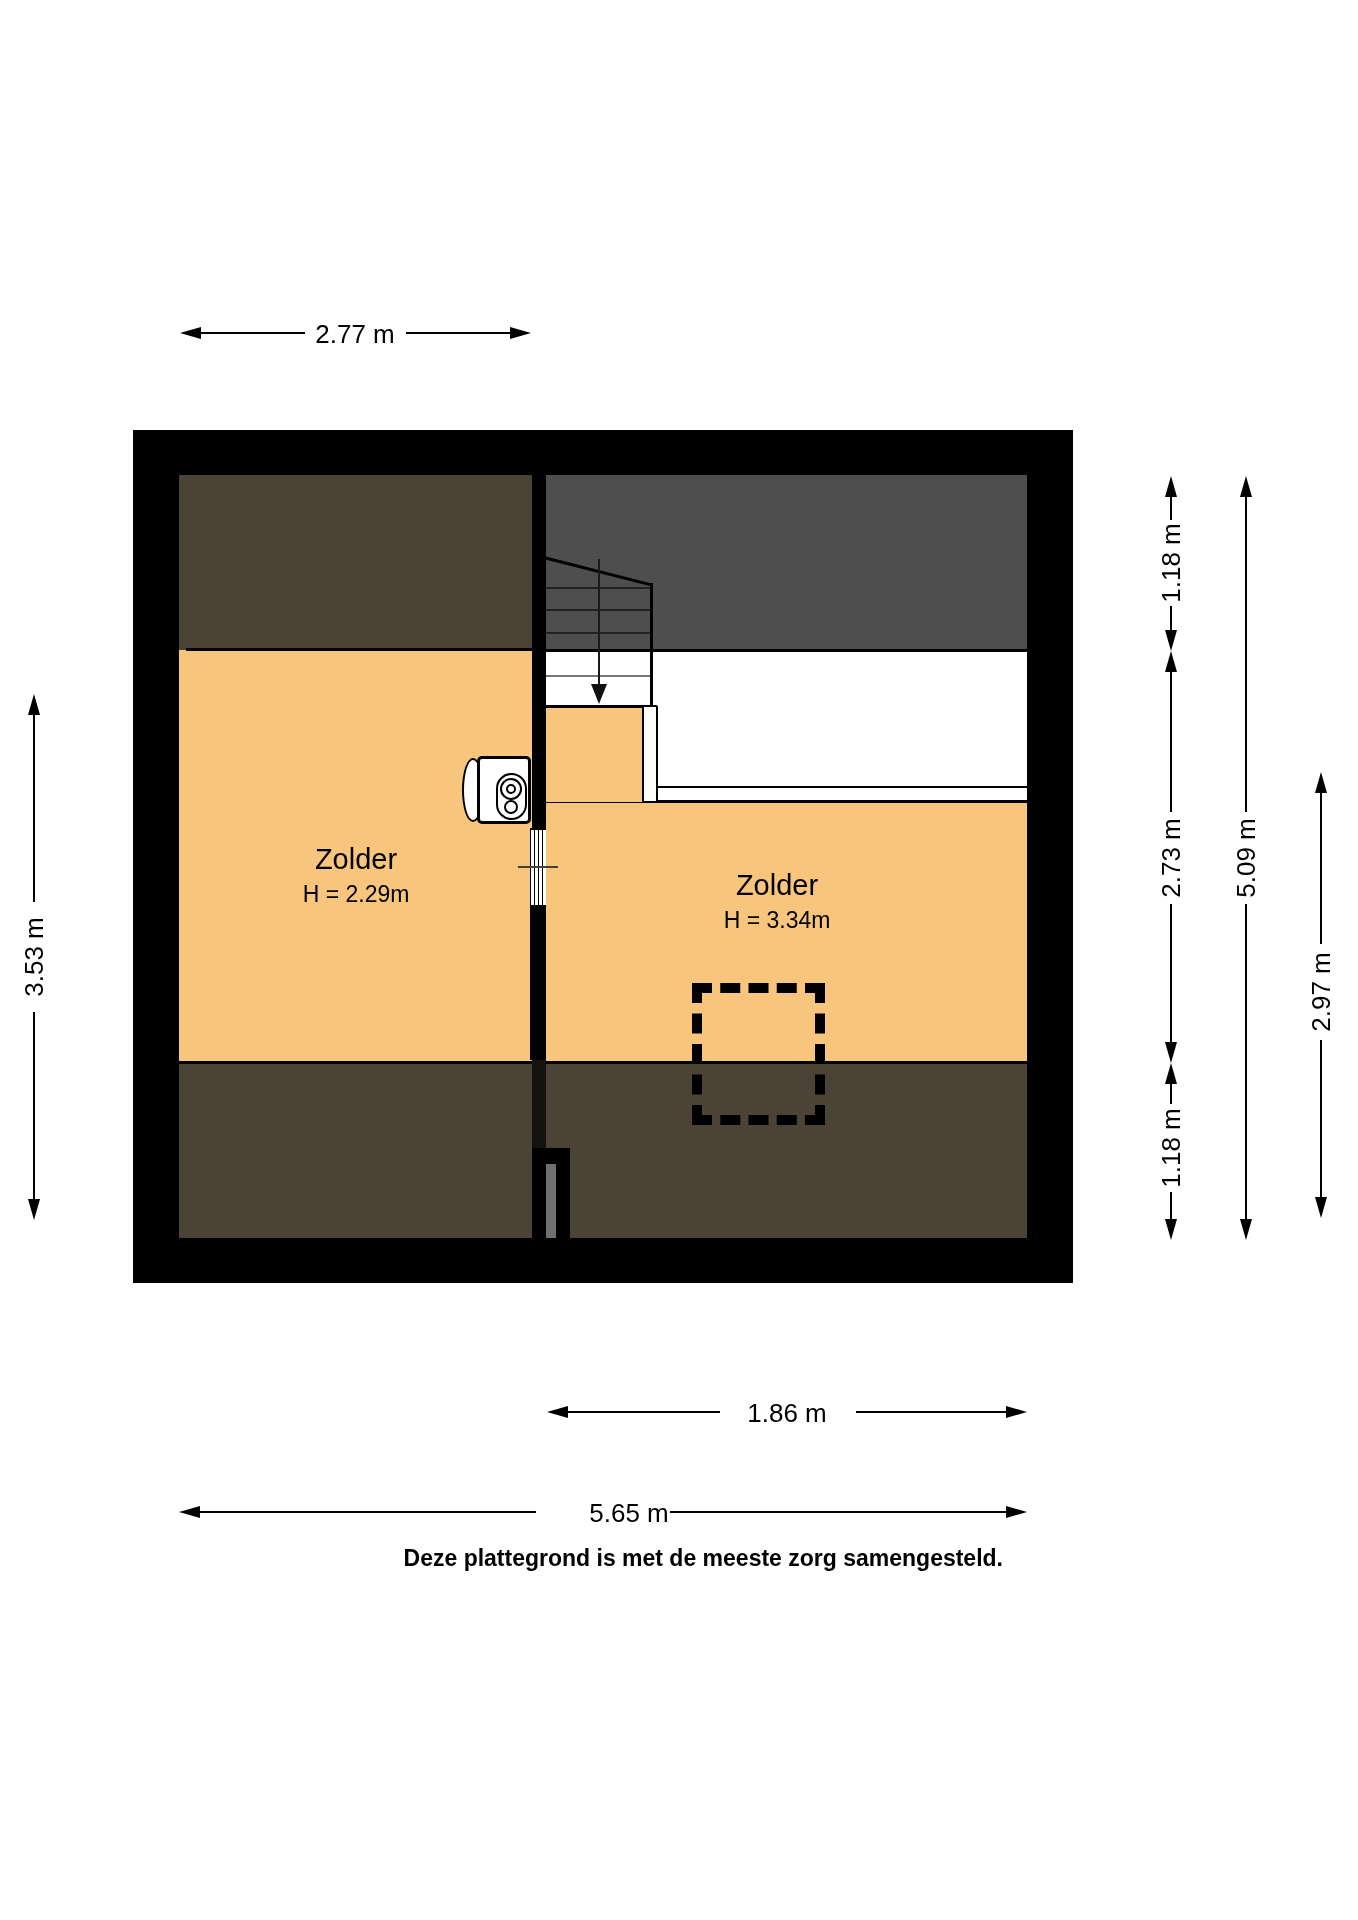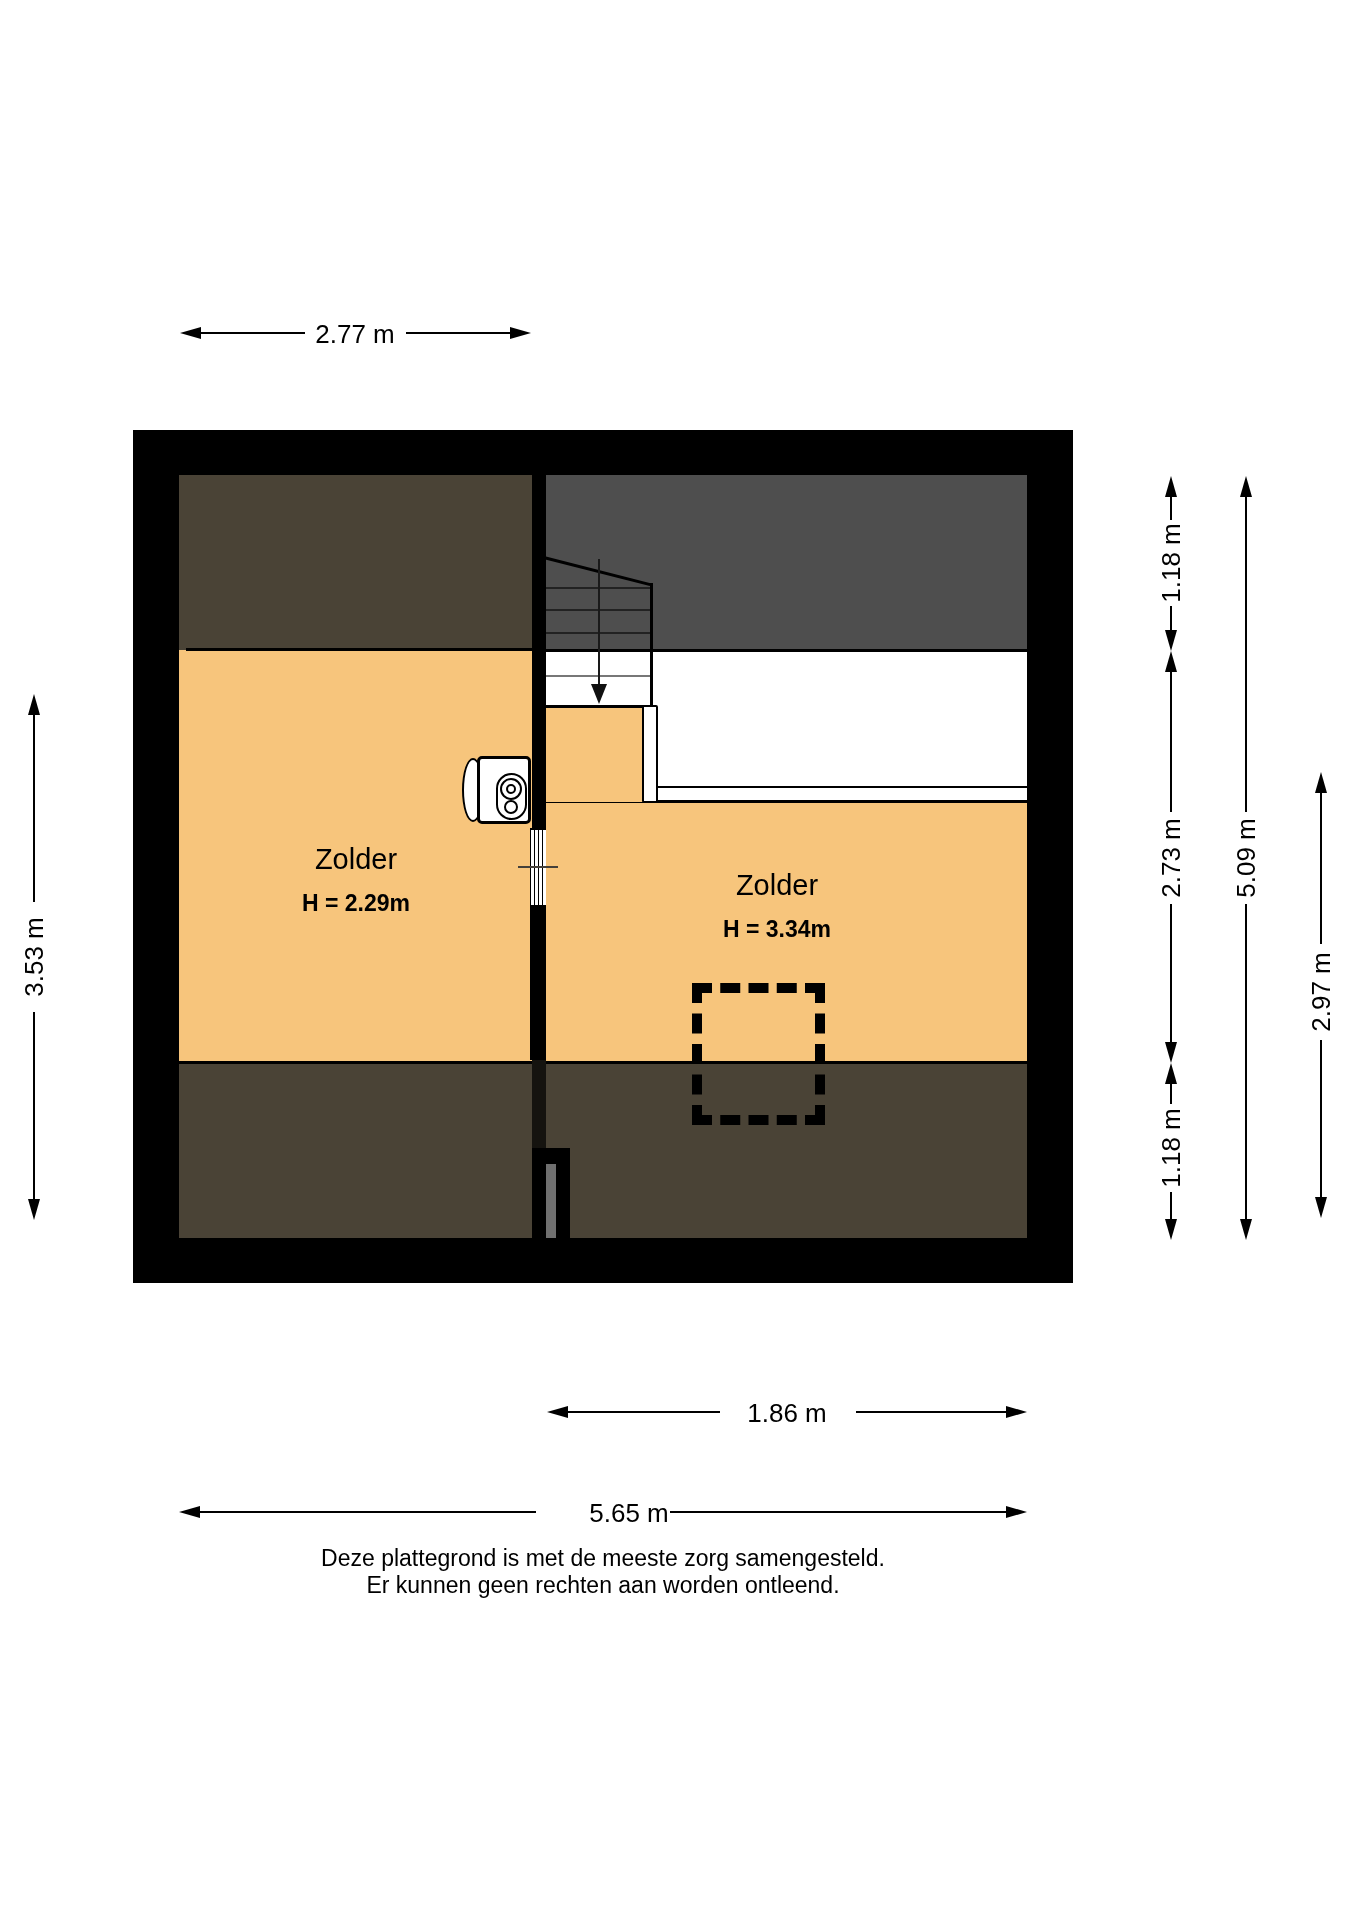--- a/index.html
+++ b/index.html
@@ -12,21 +12,21 @@
   .ah-up{width:0;height:0;border-left:6px solid transparent;border-right:6px solid transparent;border-bottom:21px solid #000;}
   .ah-down{width:0;height:0;border-left:6px solid transparent;border-right:6px solid transparent;border-top:21px solid #000;}
   .ah-left{width:0;height:0;border-top:6px solid transparent;border-bottom:6px solid transparent;border-right:21px solid #000;}
   .ah-right{width:0;height:0;border-top:6px solid transparent;border-bottom:6px solid transparent;border-left:21px solid #000;}
   .dim-line-v{width:2px;background:#000;}
   .dim-line-h{height:2px;background:#000;}
   .dim-label{font-size:26px;text-align:center;white-space:nowrap;}
   .dim-label-v{width:120px;height:26px;line-height:26px;transform:rotate(-90deg);}
   .room-label{text-align:center;}
   .room-label .rn{font-size:29px;line-height:32px;}
-  .room-label .rh{font-size:23px;line-height:26px;margin-top:15px;font-weight:bold;}
+  .room-label .rh{font-size:23px;line-height:26px;margin-top:6px;}
   .thinline{background:#000;}
 </style>
 </head>
 <body>
 
 <div id="canvas">
 
   <div class="abs" style="left:179px;top:475px;width:849px;height:765px;background:#F7C57C;"></div>
 
   <div class="abs" style="left:179px;top:475px;width:354px;height:175px;background:#4A4336;"></div>
@@ -132,18 +132,17 @@
   <div class="abs dim-label" style="left:727px;top:1398px;width:120px;">1.86 m</div>
   <div class="abs dim-line-h" style="left:856px;top:1411px;width:150px;"></div>
   <div class="abs ah-right" style="left:1006px;top:1406px;"></div>
 
   <div class="abs ah-left" style="left:179px;top:1506px;"></div>
   <div class="abs dim-line-h" style="left:200px;top:1511px;width:336px;"></div>
   <div class="abs dim-label" style="left:569px;top:1498px;width:120px;">5.65 m</div>
   <div class="abs dim-line-h" style="left:670px;top:1511px;width:336px;"></div>
   <div class="abs ah-right" style="left:1006px;top:1506px;"></div>
 
-  <div class="abs" style="left:203px;top:1545px;width:800px;text-align:center;font-size:23px;line-height:27px;">
+  <div class="abs" style="left:203px;top:1545px;width:800px;text-align:right;font-size:23px;line-height:27px;font-weight:bold;">
     <div>Deze plattegrond is met de meeste zorg samengesteld.</div>
-    <div>Er kunnen geen rechten aan worden ontleend.</div>
   </div>
 
 </div>
 
 </body></html>

